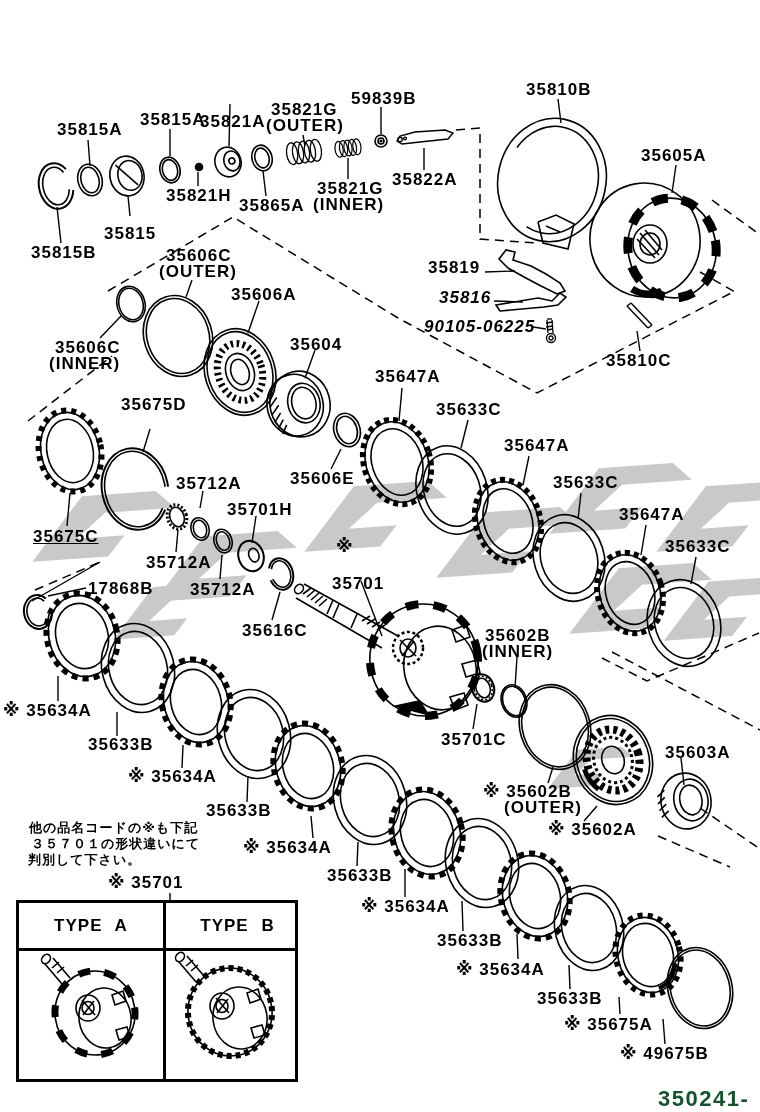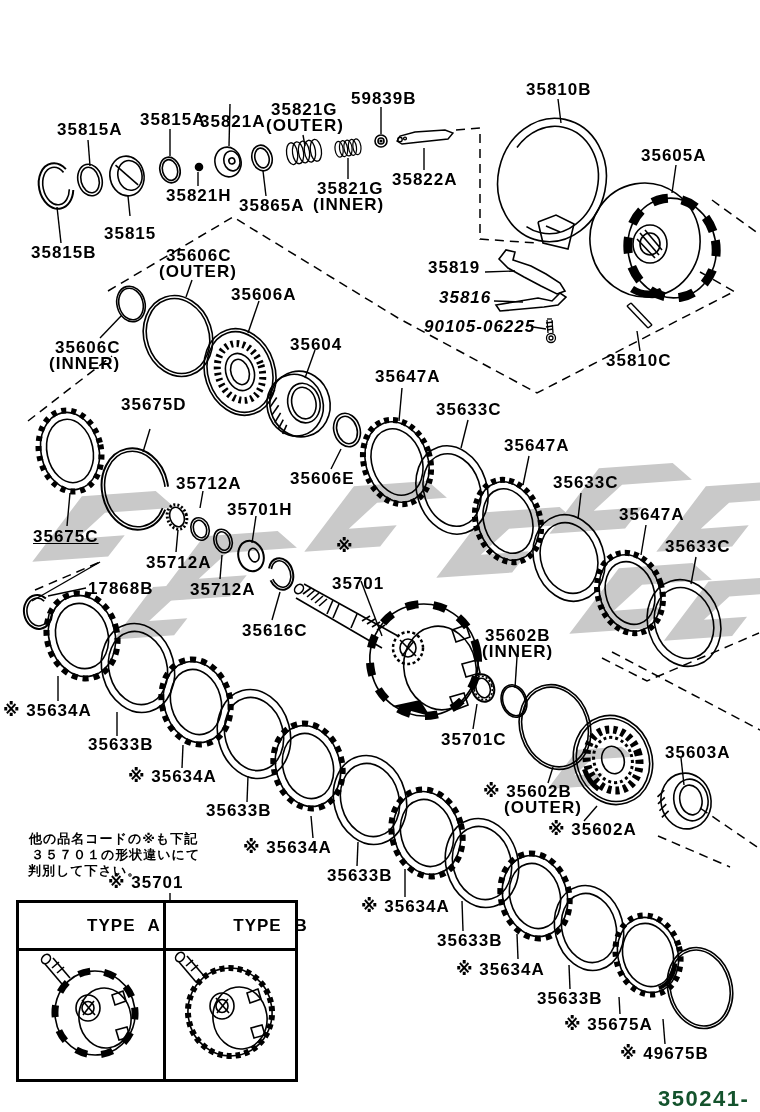--- a/index.html
+++ b/index.html
@@ -2,26 +2,26 @@
 <html><head>
 <meta charset="utf-8">
 <style>
   html,body{margin:0;padding:0;background:#888;}
   #canvas{position:relative;width:760px;height:1112px;background:#ffffff;overflow:hidden;
           font-family:"Liberation Sans","DejaVu Sans",sans-serif;}
   #art{position:absolute;left:0;top:0;}
   .plabel{position:absolute;font-weight:bold;font-size:17px;line-height:1;letter-spacing:1px;
           color:#000;white-space:nowrap;font-family:"Liberation Sans","DejaVu Sans",sans-serif;}
   .note-line{position:absolute;font-weight:bold;font-size:13px;line-height:1.15;color:#000;
-             letter-spacing:1px;white-space:nowrap;margin-top:11px;}
+             letter-spacing:1px;white-space:nowrap;}
   #type-table{position:absolute;left:16px;top:900px;width:276px;height:176px;border:3px solid #000;}
   #type-table .vdiv{position:absolute;left:144px;top:0;width:3px;height:100%;background:#000;}
   #type-table .hdiv{position:absolute;left:0;top:45px;width:100%;height:3px;background:#000;}
   .type-head{position:absolute;top:13px;font-weight:bold;font-size:17px;letter-spacing:1px;
-             word-spacing:7px;text-align:center;color:#000;margin-left:33px;}
+             word-spacing:7px;text-align:center;color:#000;}
   #type-a-head{left:0;width:144px;}
   #type-b-head{left:147px;width:143px;}
   #fig-code{position:absolute;left:658px;top:1086px;font-weight:bold;font-size:22px;
             letter-spacing:1.5px;color:#14532d;}
   #ref-35701{position:absolute;left:108px;top:874px;}
 </style>
 </head>
 <body>
 
 <div id="canvas">

